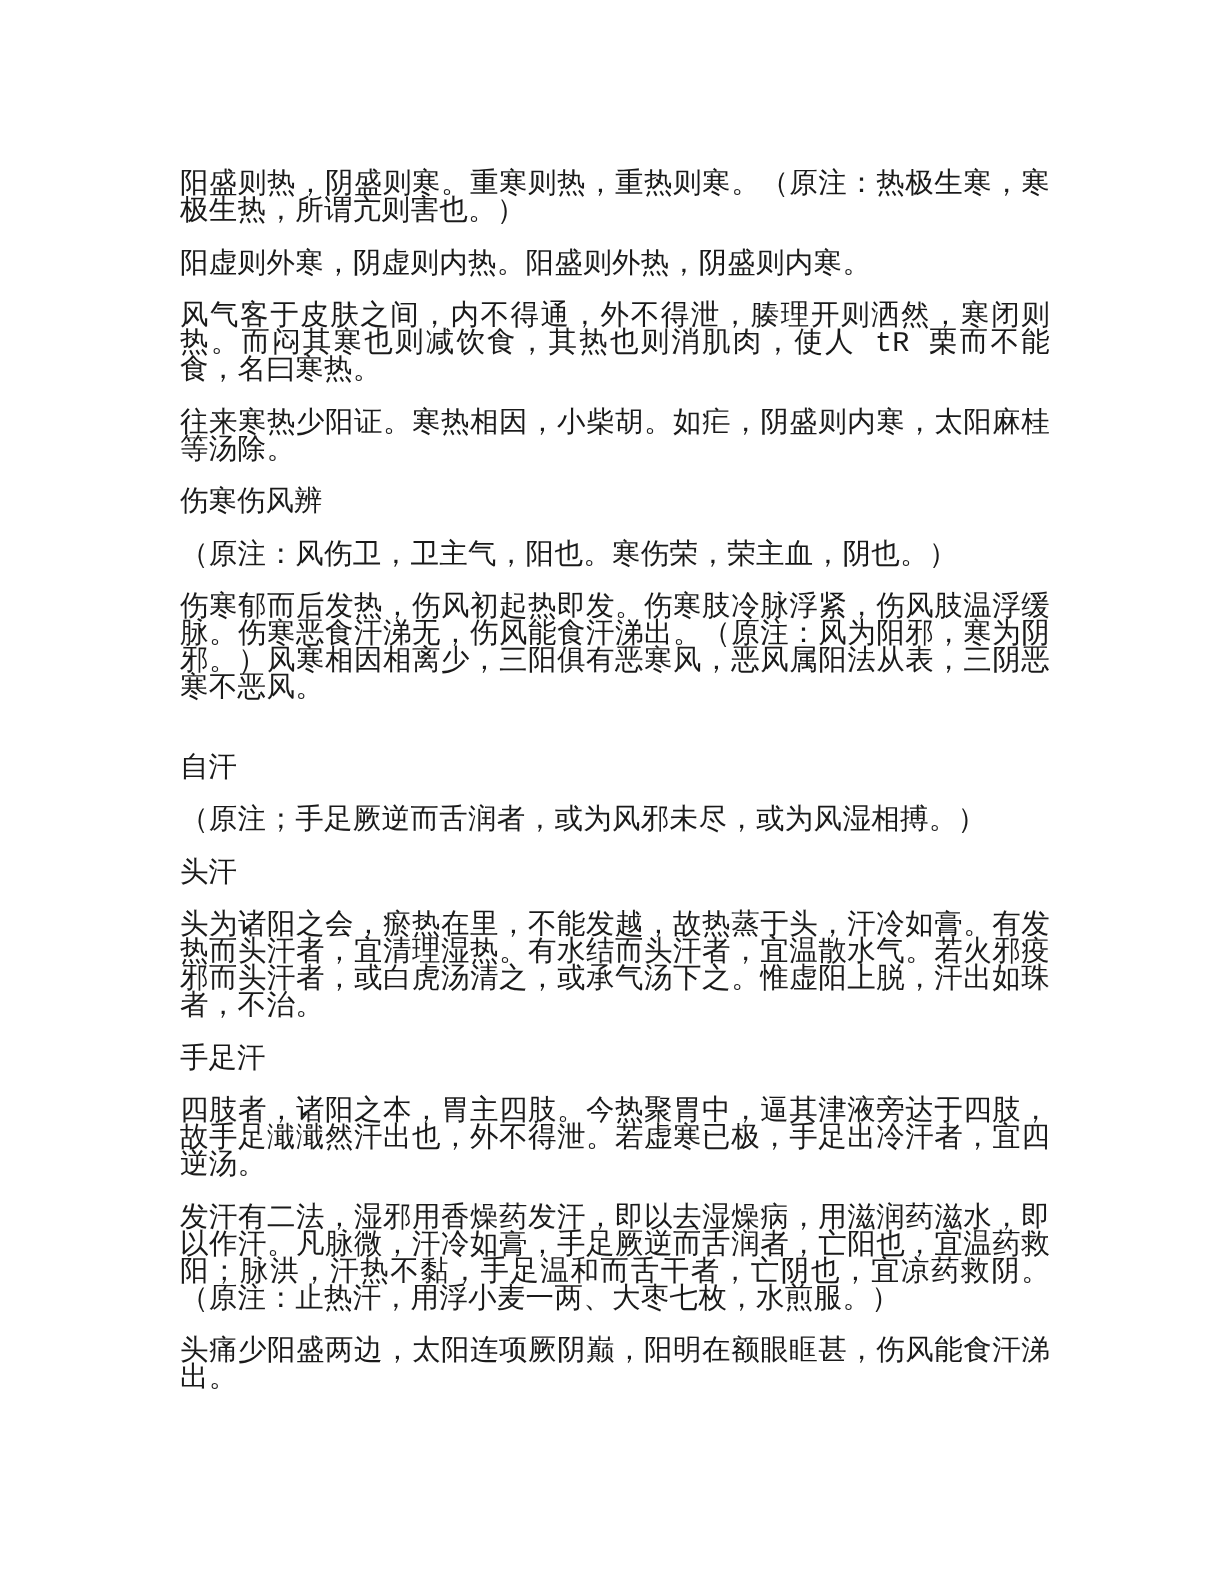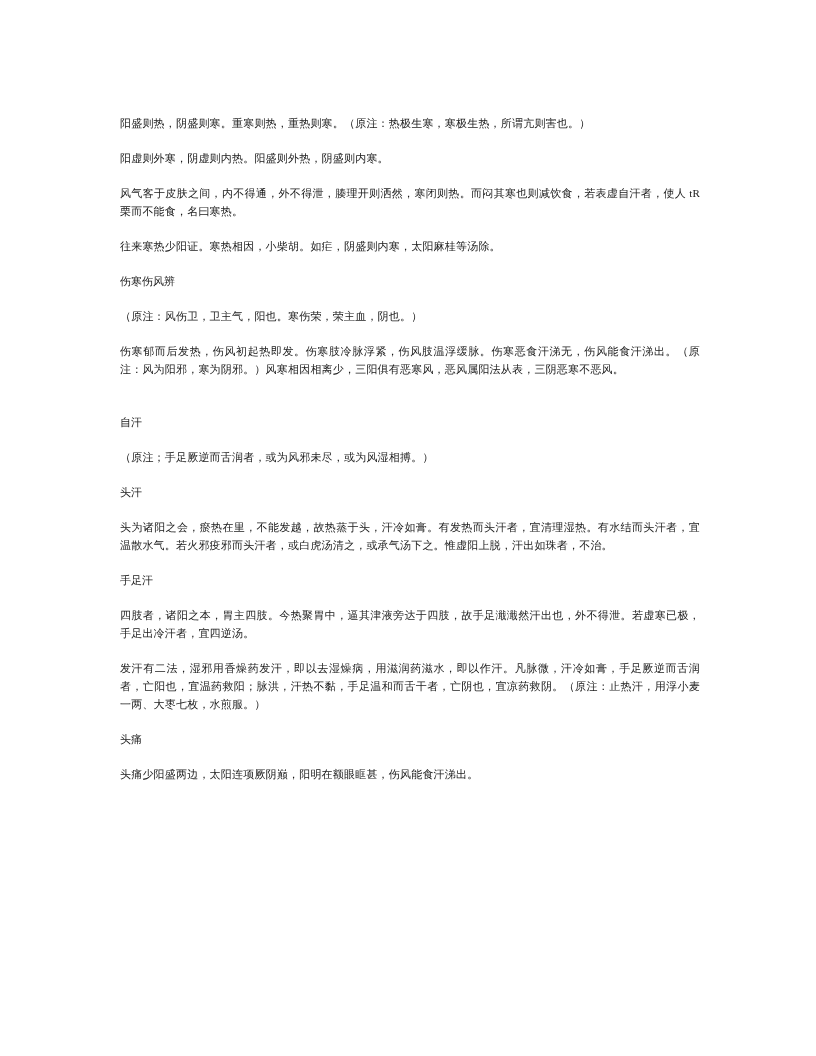--- a/index.html
+++ b/index.html
@@ -2,42 +2,41 @@
 <html><head>
 <meta charset="utf-8">
 <style>
   html, body { margin: 0; padding: 0; background: #ffffff; }
   body { width: 816px; height: 1056px; position: relative; overflow: hidden; }
   .page {
     position: absolute;
     left: 120px;
     top: 114px;
     width: 580px;
-    font-family: Liberation Serif, serif;
-    font-size: 11px;
+    font-family: Liberation Mono, monospace;
+    font-size: 19px;
     line-height: 18px;
     color: #1a1a1a;
   }
   .para { margin: 0 0 17px 0; text-align: justify; letter-spacing: 0.2px; }
   .heading { margin: 16px 0 17px 0; }
   .gap-extra { margin-top: 35px; }
 </style>
 </head>
 <body>
 
 <div class="page">
   <p class="para">阳盛则热，阴盛则寒。重寒则热，重热则寒。（原注：热极生寒，寒极生热，所谓亢则害也。）</p>
   <p class="para">阳虚则外寒，阴虚则内热。阳盛则外热，阴盛则内寒。</p>
-  <p class="para">风气客于皮肤之间，内不得通，外不得泄，腠理开则洒然，寒闭则热。而闷其寒也则减饮食，若表虚自汗者，使人 tR 栗而不能食，名曰寒热。</p>
+  <p class="para">风气客于皮肤之间，内不得通，外不得泄，腠理开则洒然，寒闭则热。而闷其寒也则减饮食，其热也则消肌肉，使人 tR 栗而不能食，名曰寒热。</p>
   <p class="para">往来寒热少阳证。寒热相因，小柴胡。如疟，阴盛则内寒，太阳麻桂等汤除。</p>
   <p class="heading">伤寒伤风辨</p>
   <p class="para">（原注：风伤卫，卫主气，阳也。寒伤荣，荣主血，阴也。）</p>
   <p class="para">伤寒郁而后发热，伤风初起热即发。伤寒肢冷脉浮紧，伤风肢温浮缓脉。伤寒恶食汗涕无，伤风能食汗涕出。（原注：风为阳邪，寒为阴邪。）风寒相因相离少，三阳俱有恶寒风，恶风属阳法从表，三阴恶寒不恶风。</p>
   <p class="heading gap-extra">自汗</p>
   <p class="para">（原注；手足厥逆而舌润者，或为风邪未尽，或为风湿相搏。）</p>
   <p class="heading">头汗</p>
   <p class="para">头为诸阳之会，瘀热在里，不能发越，故热蒸于头，汗冷如膏。有发热而头汗者，宜清理湿热。有水结而头汗者，宜温散水气。若火邪疫邪而头汗者，或白虎汤清之，或承气汤下之。惟虚阳上脱，汗出如珠者，不治。</p>
   <p class="heading">手足汗</p>
   <p class="para">四肢者，诸阳之本，胃主四肢。今热聚胃中，逼其津液旁达于四肢，故手足濈濈然汗出也，外不得泄。若虚寒已极，手足出冷汗者，宜四逆汤。</p>
   <p class="para">发汗有二法，湿邪用香燥药发汗，即以去湿燥病，用滋润药滋水，即以作汗。凡脉微，汗冷如膏，手足厥逆而舌润者，亡阳也，宜温药救阳；脉洪，汗热不黏，手足温和而舌干者，亡阴也，宜凉药救阴。（原注：止热汗，用浮小麦一两、大枣七枚，水煎服。）</p>
-  <p class="heading">头痛</p>
   <p class="para">头痛少阳盛两边，太阳连项厥阴巅，阳明在额眼眶甚，伤风能食汗涕出。</p>
 </div>
 
 </body></html>

